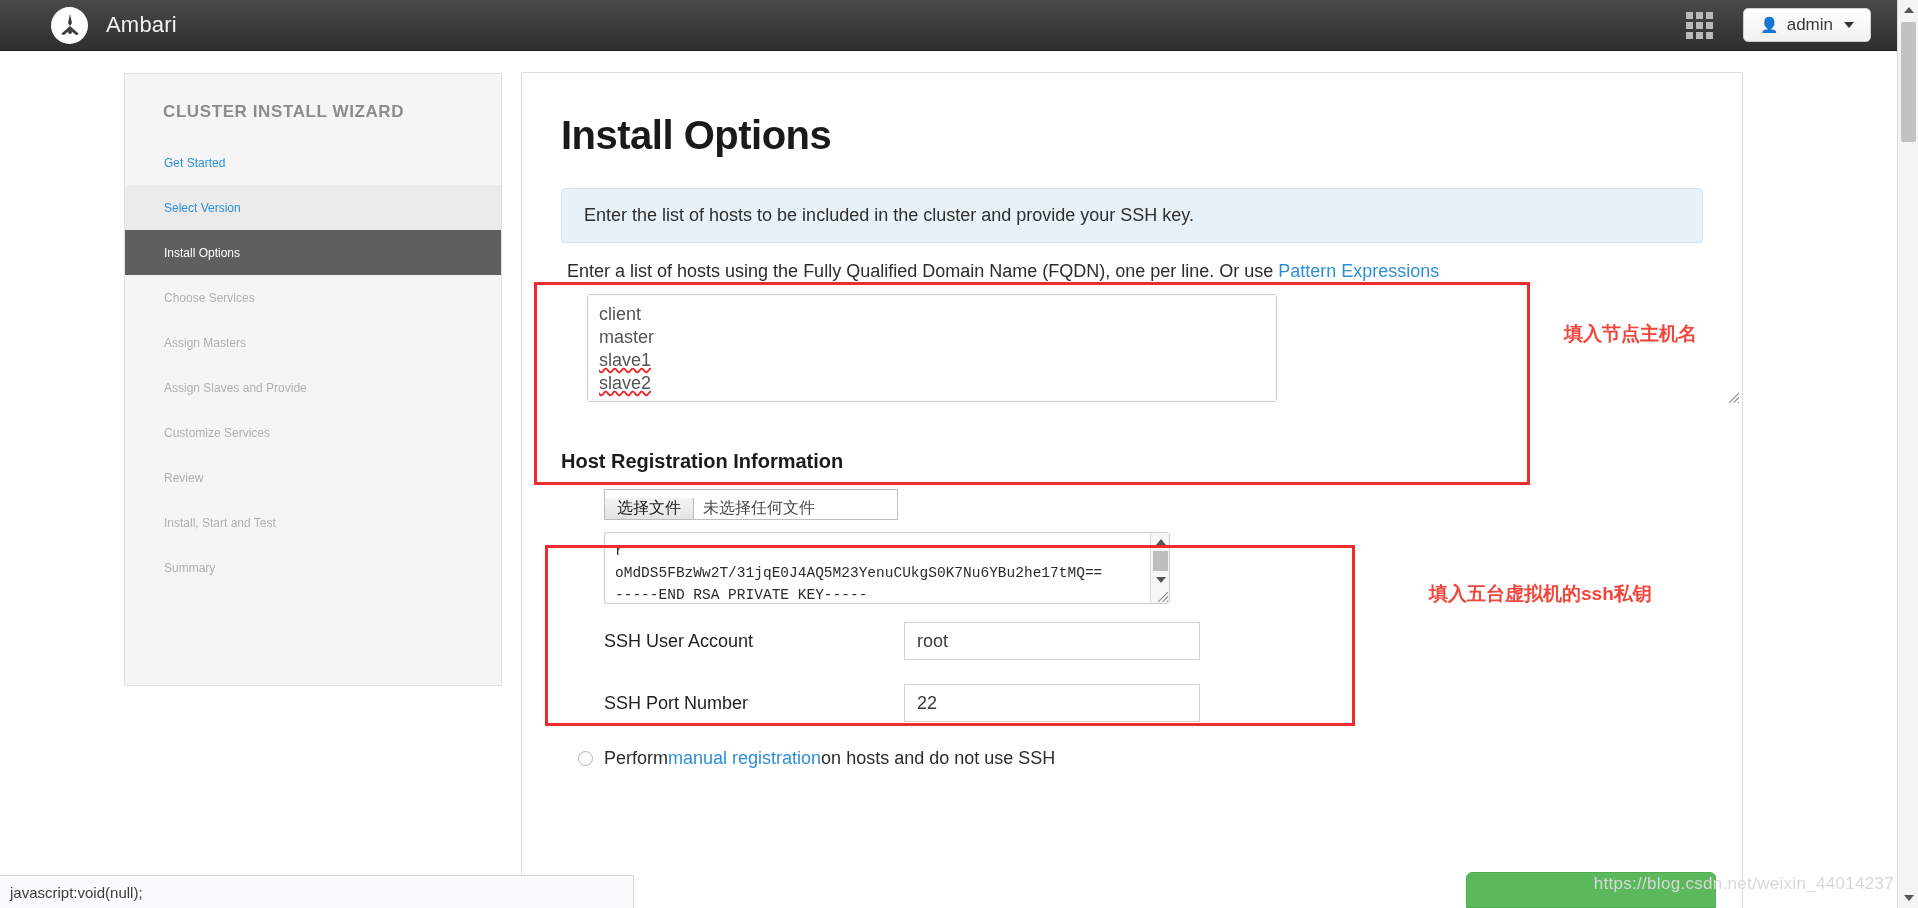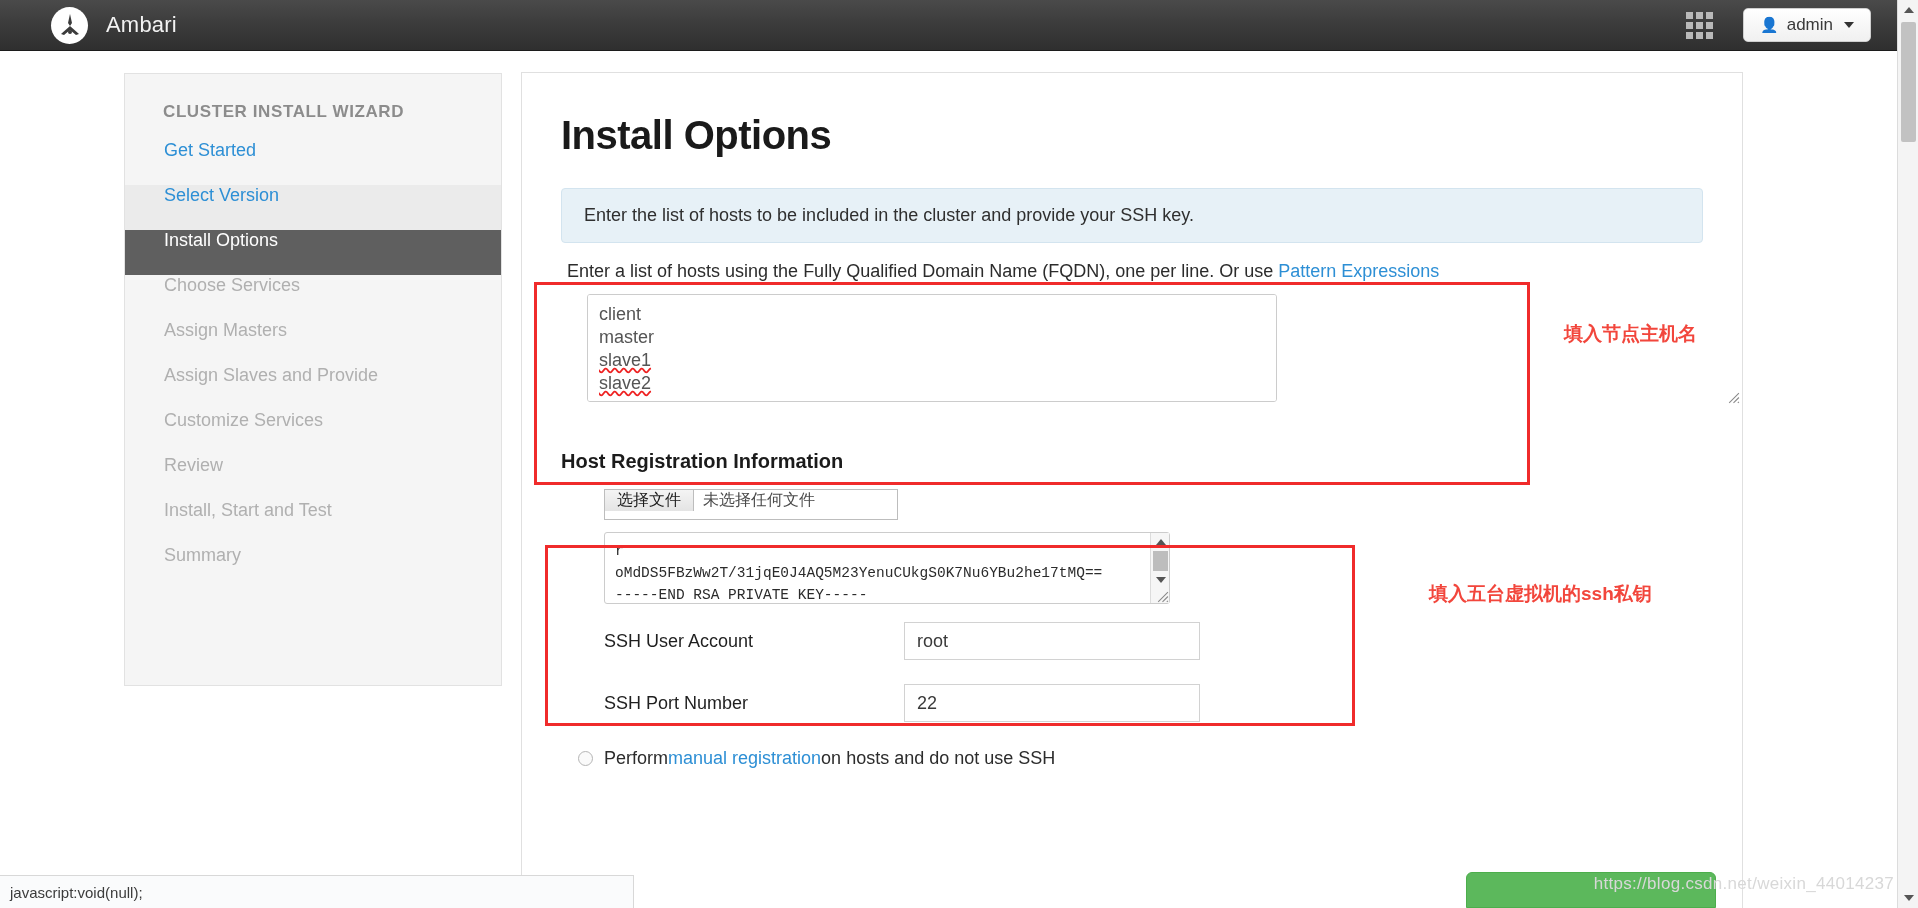--- a/index.html
+++ b/index.html
@@ -97,23 +97,23 @@
   }
   .sidebar-title {
     color: #8c8c8c;
     font-size: 17px;
     font-weight: bold;
     letter-spacing: .6px;
     padding: 28px 0 18px 38px;
   }
   .wiz-item {
     height: 45px;
-    display: flex; 
+    display: flex; align-items: center;
     padding-left: 39px;
-    font-size: 18px;
+    font-size: 12px;
     color: #b0b0b0;
     cursor: default;
   }
   .wiz-item.done { color: #2d8fd5; cursor: pointer; }
   .wiz-item.prev { color: #2d8fd5; background: #ebebeb; cursor: pointer; }
   .wiz-item.active { color: #ffffff; background: #5f5f5f; }
 
   
   .main-panel {
     position: absolute; left: 521px; top: 72px;
@@ -210,21 +210,21 @@
     flex: none; cursor: pointer;
   }
   .radio.on::after {
     content: ""; width: 7px; height: 7px; border-radius: 50%;
     background: #4a4a4a;
   }
 
   
   .file-row { margin: 16px 0 0 82px; }
   .file-input {
-    display: inline-flex; align-items: flex-start;
+    display: inline-flex; align-items: flex-end;
     width: 294px; height: 31px;
     border: 1px solid #bdbdbd;
     background: #fff;
     cursor: pointer;
   }
   .file-btn {
     background: linear-gradient(to bottom,#f4f4f4,#e4e4e4);
     border-right: 1px solid #bdbdbd;
     padding: 0 12px;
     display: flex; align-items: center;

